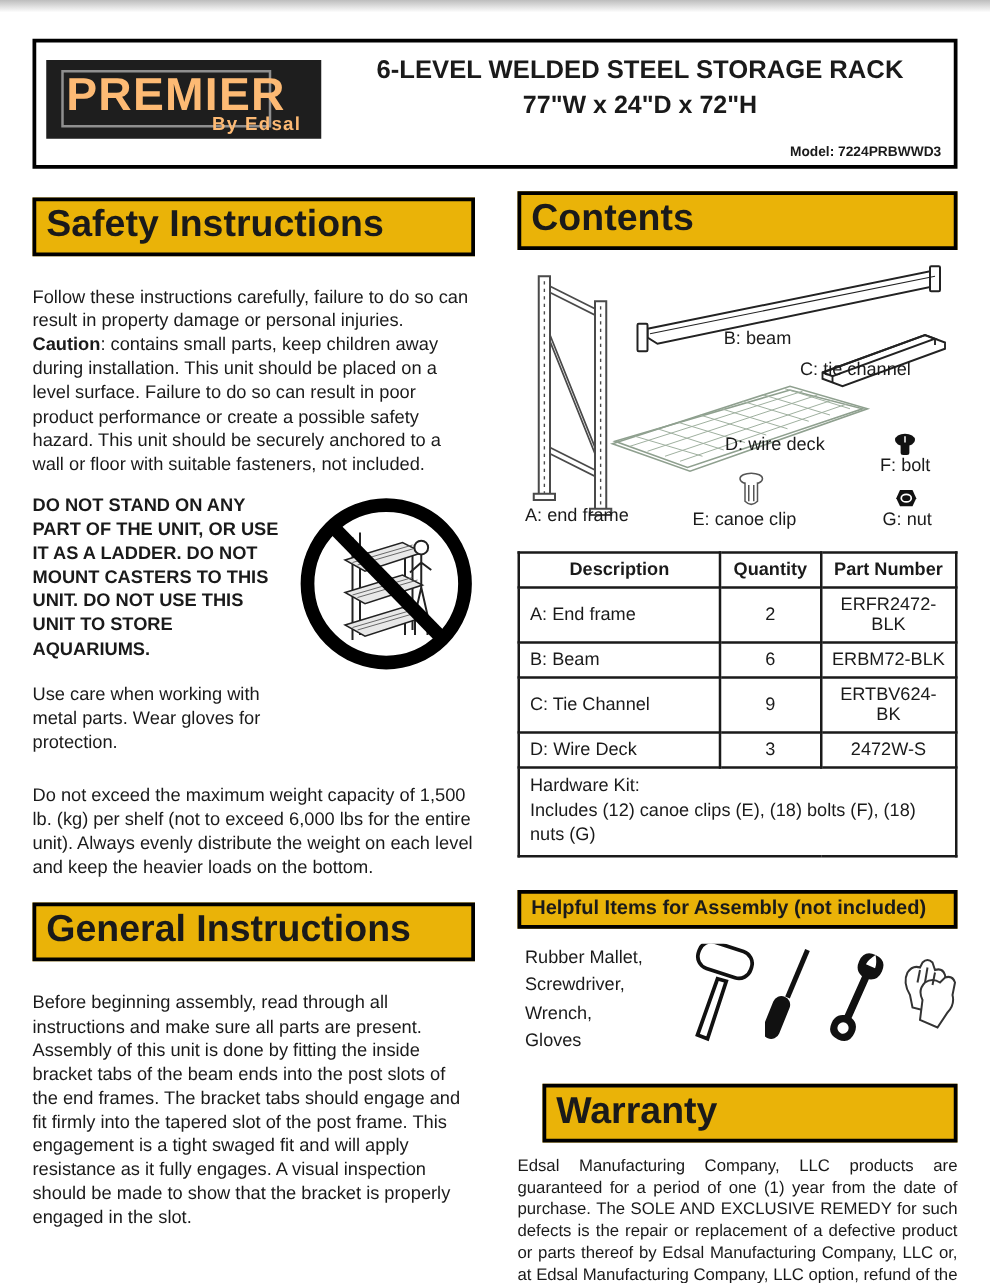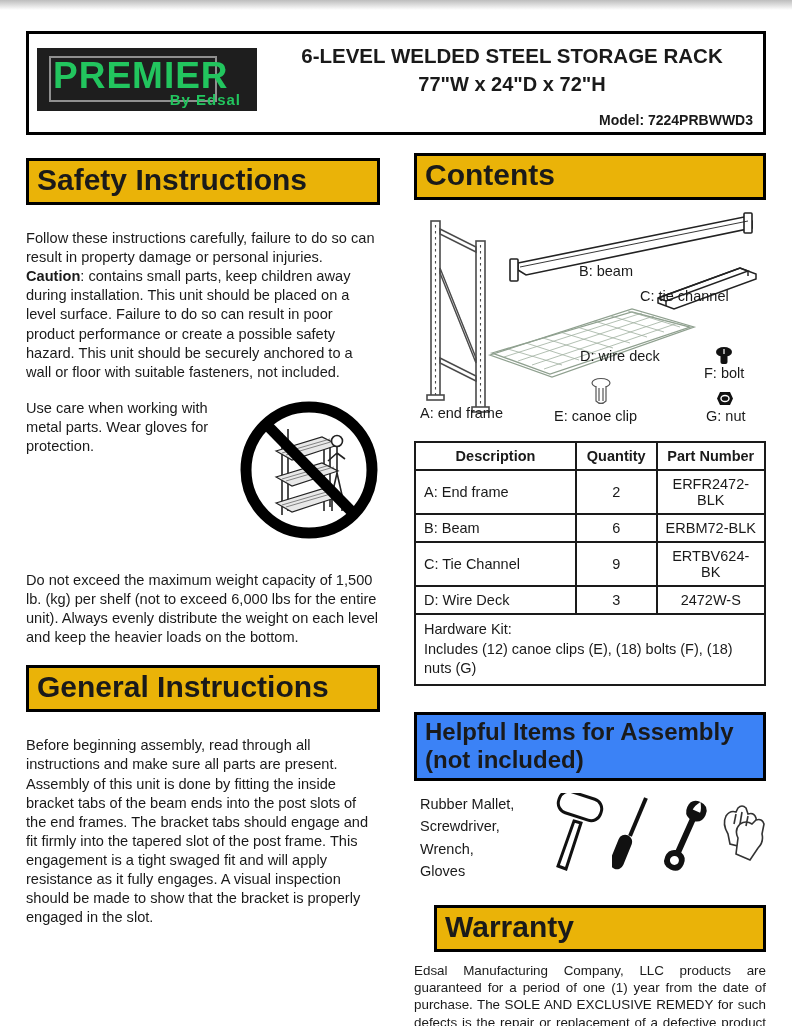--- a/index.html
+++ b/index.html
@@ -1,35 +1,35 @@
 <!DOCTYPE html>
 <html><head>
 <meta charset="utf-8">
 <style>
   * { margin:0; padding:0; box-sizing:border-box; }
   html,body { width:792px; height:1026px; background:#fff; font-family:"Liberation Sans", sans-serif; color:#1a1a1a; overflow:hidden; }
   .scan-edge { position:absolute; left:0; top:0; width:792px; height:10px; background:linear-gradient(#bdbdbd,#ffffff); }
 
   
   .header-box { position:absolute; left:26px; top:31px; width:740px; height:104px; border:3px solid #000; background:#fff; }
-  .logo { position:absolute; left:8px; top:14px; width:220px; height:63px; background:#1e1e1e; color:#22c55e; overflow:hidden; }
+  .logo { position:absolute; left:8px; top:14px; width:220px; height:63px; background:#1e1e1e; color:#fdba74; overflow:hidden; }
   .logo-frame { position:absolute; left:12px; top:8px; width:168px; height:46px; border:2px solid #8f8f8f; }
   .logo-word { position:absolute; left:16px; top:7px; font-size:37px; font-weight:bold; letter-spacing:1px; font-family:"Liberation Sans", sans-serif; }
   .logo-sub { position:absolute; right:16px; bottom:3px; font-size:15px; font-weight:bold; letter-spacing:1px; }
   .header-title { position:absolute; left:240px; right:8px; top:10px; text-align:center; font-weight:bold; }
   .header-title .l1 { font-size:20.5px; }
   .header-title .l2 { font-size:20px; margin-top:5px; }
-  .model-line { position:absolute; right:10px; bottom:4px; font-size:14px; font-weight:bold; }
+  .model-line { position:absolute; right:10px; bottom:4px; font-size:11px; font-weight:bold; }
 
   
   .col-left  { position:absolute; left:26px;  top:158px; width:354px; }
   .col-right { position:absolute; left:414px; top:153px; width:352px; }
 
   .section-title-box { border:3px solid #000; padding:2px 8px 5px 8px; font-size:30px; font-weight:bold; background:#eab308; }
-  .small-title-box   { border:3px solid #000; padding:3px 8px 4px 8px; font-size:24px; font-weight:bold; background:#3b82f6; }
+  .small-title-box   { border:3px solid #000; padding:3px 8px 4px 8px; font-size:16px; font-weight:bold; background:#eab308; }
 
   .body-text { font-size:14.6px; line-height:1.31; }
   .para { margin-top:24px; }
   .bold { font-weight:bold; }
 
   .warning-block { margin-top:14px; }
   .no-climb { float:right; width:142px; height:142px; margin:0 0 6px 10px; }
   .warning-text { font-weight:bold; font-size:14.6px; line-height:1.31; width:205px; }
   .after-warning { margin-top:17px; width:215px; }
   .clear { clear:both; }
@@ -105,20 +105,21 @@
       </g>
 
       <g stroke="#222" stroke-width="1.6" fill="#fff">
         <circle cx="99" cy="42" r="5.5"></circle>
         <path d="M99 48 L99 74 M99 54 L90 62 M99 54 L107 60 M99 74 L94 96 L94 112 M99 74 L104 96 L104 112"></path>
       </g>
 
       <circle cx="71" cy="71" r="63" fill="none" stroke="#000" stroke-width="11"></circle>
       <line x1="28" y1="25" x2="116" y2="115" stroke="#000" stroke-width="11"></line>
     </svg>
+    <div class="warning-text">DO NOT STAND ON ANY PART OF THE UNIT, OR USE IT AS A LADDER. DO NOT MOUNT CASTERS TO THIS UNIT. DO NOT USE THIS UNIT TO STORE AQUARIUMS.</div>
     <div class="body-text after-warning">Use care when working with metal parts. Wear gloves for protection.</div>
     <div class="clear"></div>
   </div>
 
   <div class="body-text para">Do not exceed the maximum weight capacity of 1,500 lb. (kg) per shelf (not to exceed 6,000 lbs for the entire unit). Always evenly distribute the weight on each level and keep the heavier loads on the bottom.</div>
 
   <div class="section-title-box" style="margin-top:18px;">General Instructions</div>
 
   <div class="body-text para">Before beginning assembly, read through all instructions and make sure all parts are present. Assembly of this unit is done by fitting the inside bracket tabs of the beam ends into the post slots of the end frames.  The bracket tabs should engage and fit firmly into the tapered slot of the post frame. This engagement is a tight swaged fit and will apply resistance as it fully engages. A visual inspection should be made to show that the bracket is properly engaged in the slot.</div>
 

